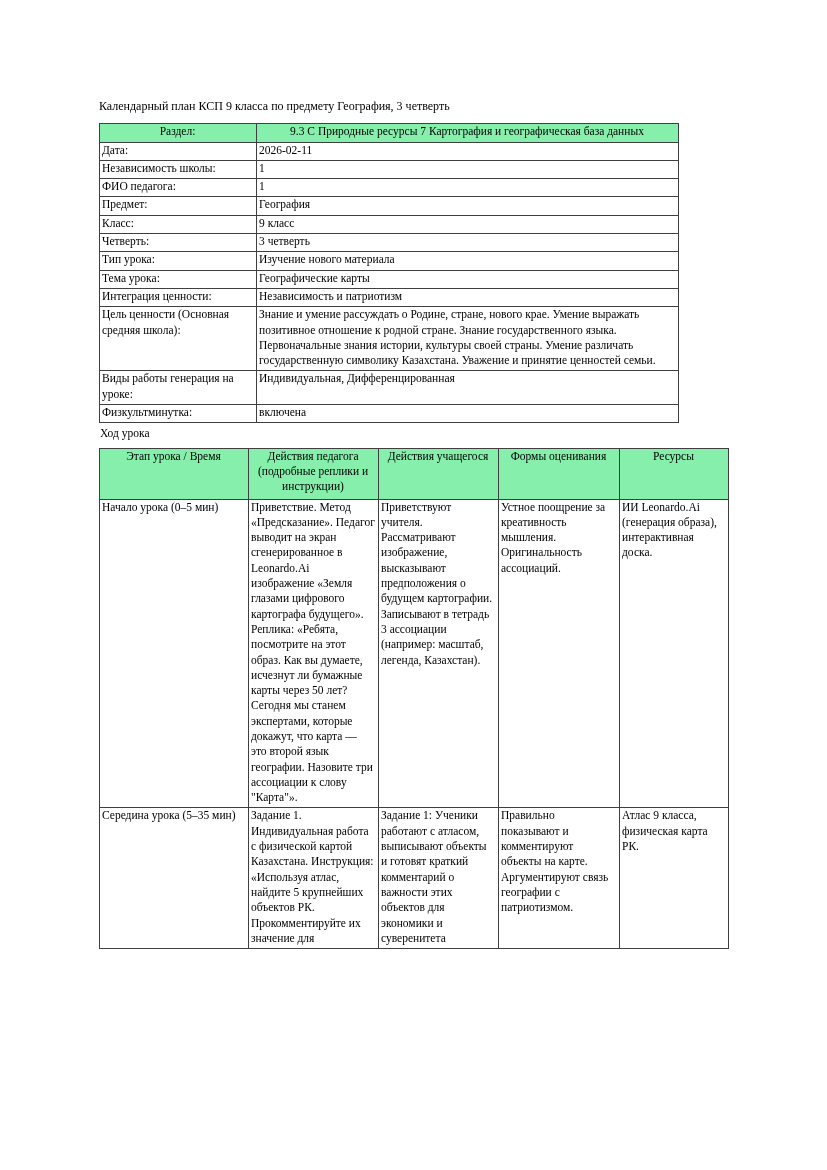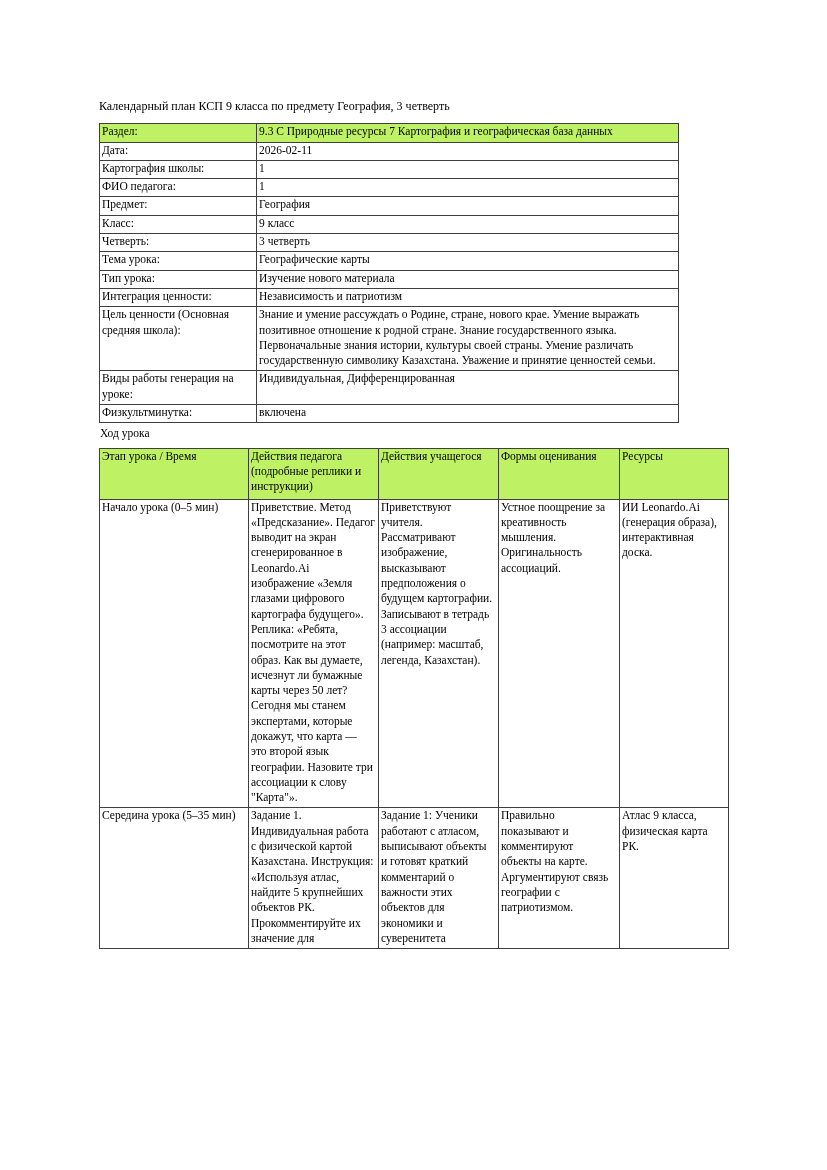--- a/index.html
+++ b/index.html
@@ -34,21 +34,21 @@
   td, th {
     border: 1px solid #3f3f3f;
     padding: 0 3px 2px 2px;
     vertical-align: top;
     text-align: left;
     font-weight: normal;
     word-wrap: break-word;
     font-size: 11.5px;
     line-height: 15.3px;
   }
-  .shaded { background: #bef264; }
+  .shaded { background: #86efac; text-align: center; }
   .meta col.c-label { width: 157px; }
   .plan col.c1 { width: 149px; }
   .plan col.c2 { width: 130px; }
   .plan col.c3 { width: 120px; }
   .plan col.c4 { width: 121px; }
   .plan col.c5 { width: 109px; }
   .section-label { margin: 3px 0 6px 1px; }
   .plan th { padding-bottom: 4px; }
 </style>
 </head>
@@ -67,46 +67,46 @@
       <tbody>
         <tr>
           <td class="shaded">Раздел:</td>
           <td class="shaded">9.3 С Природные ресурсы 7 Картография и географическая база данных</td>
         </tr>
         <tr>
           <td>Дата:</td>
           <td>2026-02-11</td>
         </tr>
         <tr>
-          <td>Картография школы:</td>
+          <td>Независимость школы:</td>
           <td>1</td>
         </tr>
         <tr>
           <td>ФИО педагога:</td>
           <td>1</td>
         </tr>
         <tr>
           <td>Предмет:</td>
           <td>География</td>
         </tr>
         <tr>
           <td>Класс:</td>
           <td>9 класс</td>
         </tr>
         <tr>
           <td>Четверть:</td>
           <td>3 четверть</td>
         </tr>
         <tr>
+          <td>Тип урока:</td>
+          <td>Изучение нового материала</td>
+        </tr>
+        <tr>
           <td>Тема урока:</td>
           <td>Географические карты</td>
-        </tr>
-        <tr>
-          <td>Тип урока:</td>
-          <td>Изучение нового материала</td>
         </tr>
         <tr>
           <td>Интеграция ценности:</td>
           <td>Независимость и патриотизм</td>
         </tr>
         <tr>
           <td>Цель ценности (Основная средняя школа):</td>
           <td>Знание и умение рассуждать о Родине, стране, нового крае. Умение выражать позитивное отношение к родной стране. Знание государственного языка. Первоначальные знания истории, культуры своей страны. Умение различать государственную символику Казахстана. Уважение и принятие ценностей семьи.</td>
         </tr>
         <tr>

